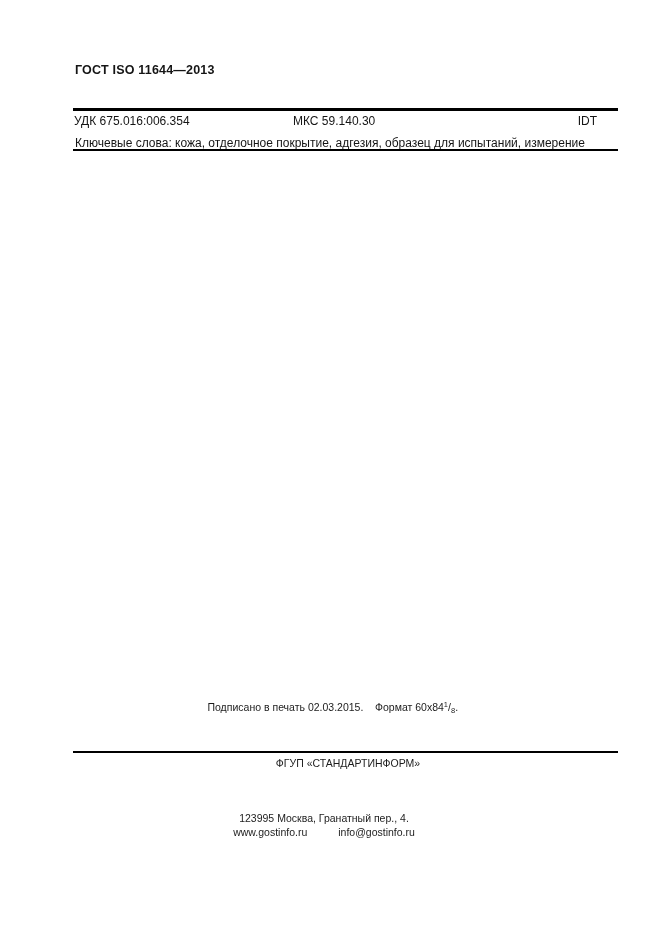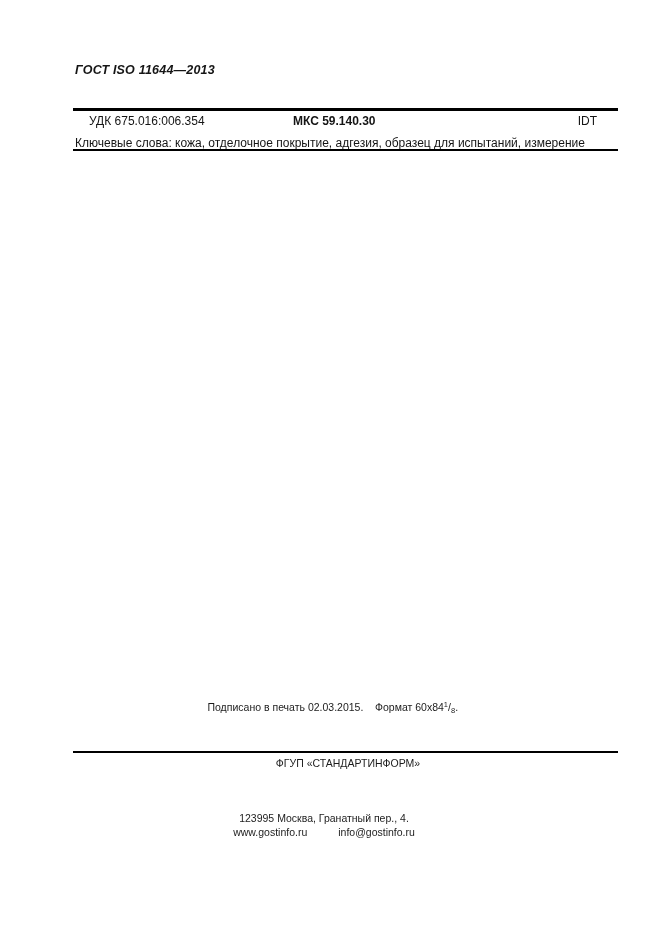--- a/index.html
+++ b/index.html
@@ -21,41 +21,40 @@
     overflow: hidden;
   }
   .doc-code {
     position: absolute;
     top: 63px;
     left: 75px;
     font-size: 12.5px;
     font-weight: bold;
     letter-spacing: 0.2px;
     white-space: nowrap;
-    font-style: italic;
   }
   .rule {
     position: absolute;
     left: 73px;
     width: 545px;
     background: #000000;
   }
   .rule-top { top: 108px; height: 3px; }
   .rule-keywords { top: 149px; height: 2px; }
   .rule-footer { top: 751px; height: 2px; }
   .meta-row {
     position: absolute;
     top: 114px;
     left: 73px;
     width: 545px;
     height: 14px;
     font-size: 12px;
   }
-  .meta-udk { position: absolute; left: 16px; top: 0; white-space: nowrap; }
-  .meta-mks { position: absolute; left: 220px; top: 0; white-space: nowrap; font-weight: bold; }
+  .meta-udk { position: absolute; left: 1px; top: 0; white-space: nowrap; }
+  .meta-mks { position: absolute; left: 220px; top: 0; white-space: nowrap; }
   .meta-idt { position: absolute; right: 21px; top: 0; white-space: nowrap; margin-left: 40px; }
   .keywords {
     position: absolute;
     top: 136px;
     left: 75px;
     font-size: 12px;
     white-space: nowrap;
   }
   .colophon {
     position: absolute;

